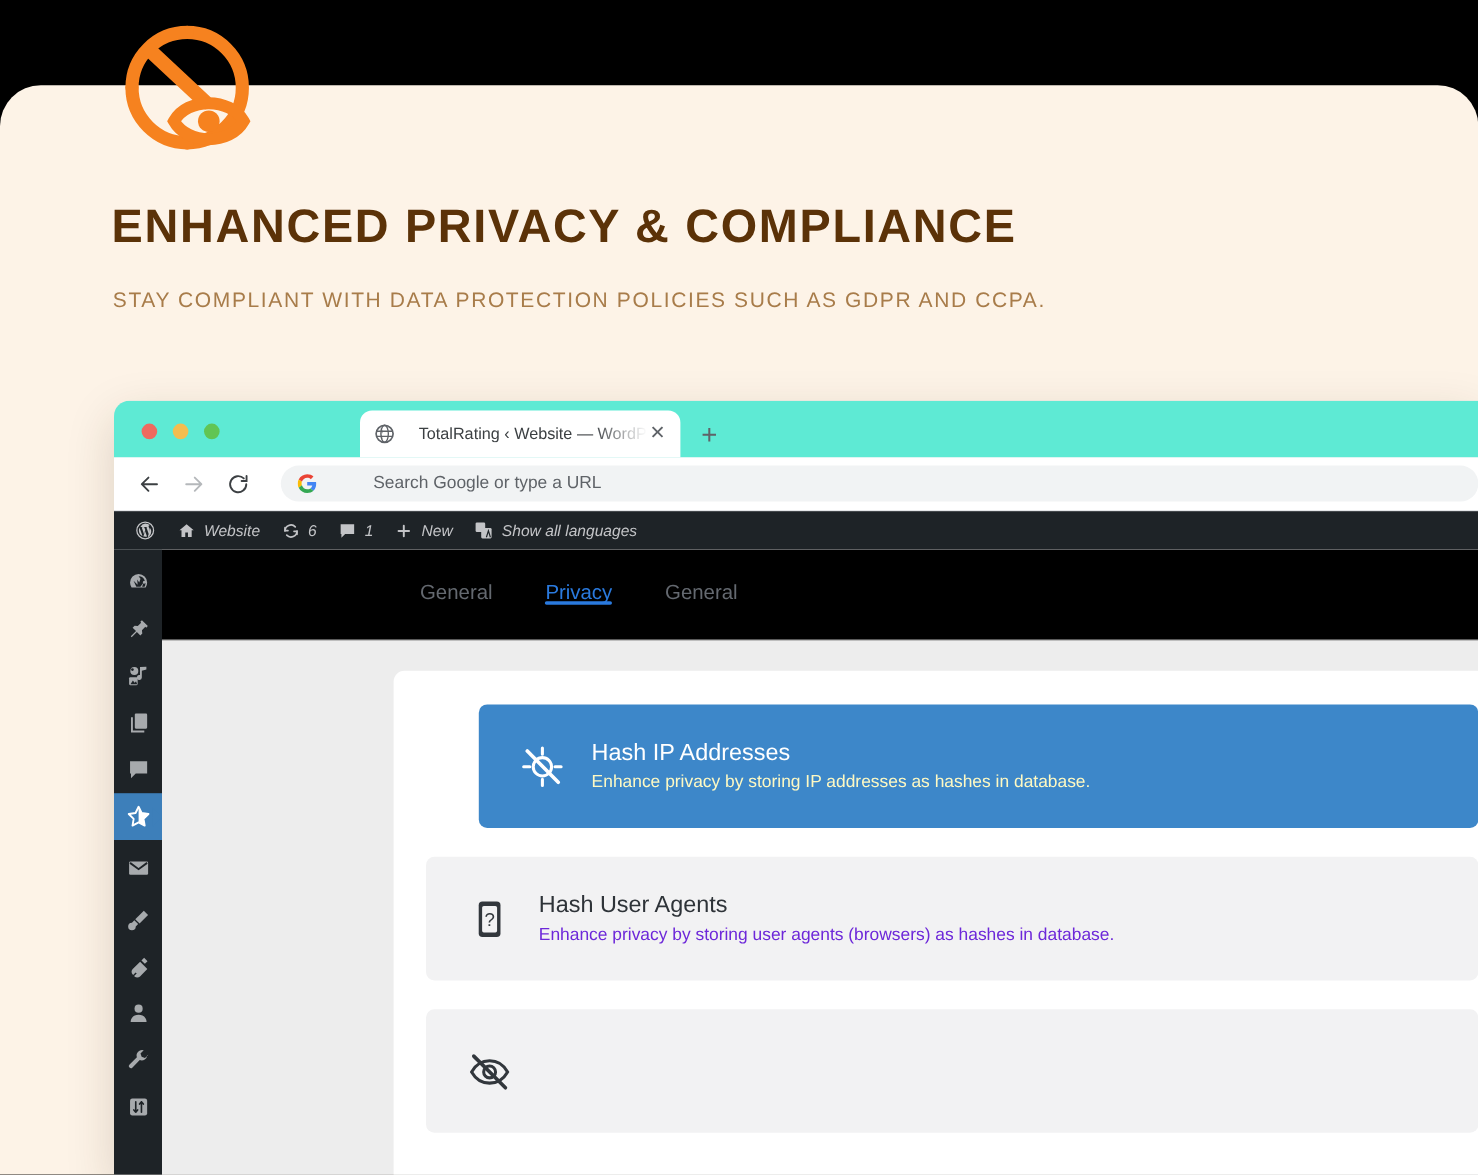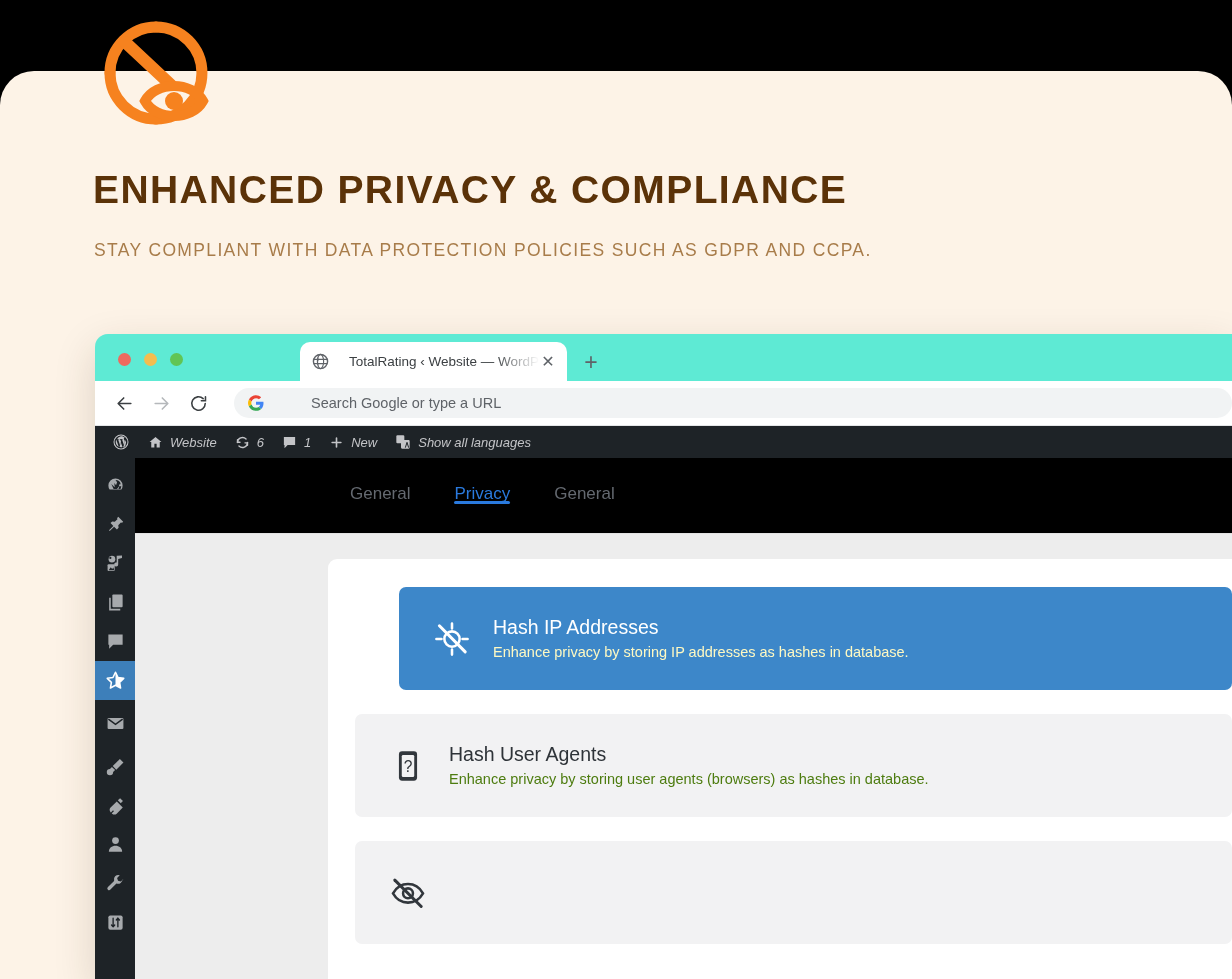--- a/index.html
+++ b/index.html
@@ -231,21 +231,21 @@
     width: 46px; flex: 0 0 auto;
     display: flex; align-items: center; justify-content: center;
     color: #32373c;
   }
   .setting.on .setting-icon { color: #ffffff; }
   .setting-body { margin-left: 18px; }
   .setting-title {
     font-size: 19.5px; color: #2e3338;
     margin-bottom: 5px; line-height: 1.15;
   }
-  .setting-desc { font-size: 14.5px; color: #4d7c0f; line-height: 1.2; }
+  .setting-desc { font-size: 14.5px; color: #6d28d9; line-height: 1.2; }
   .setting.on .setting-title { color: #ffffff; }
   .setting.on .setting-desc { color: #fef9c3; }
 </style>
 </head>
 <body>
 
 <div class="stage">
 
   <div class="hero-card"></div>
 

